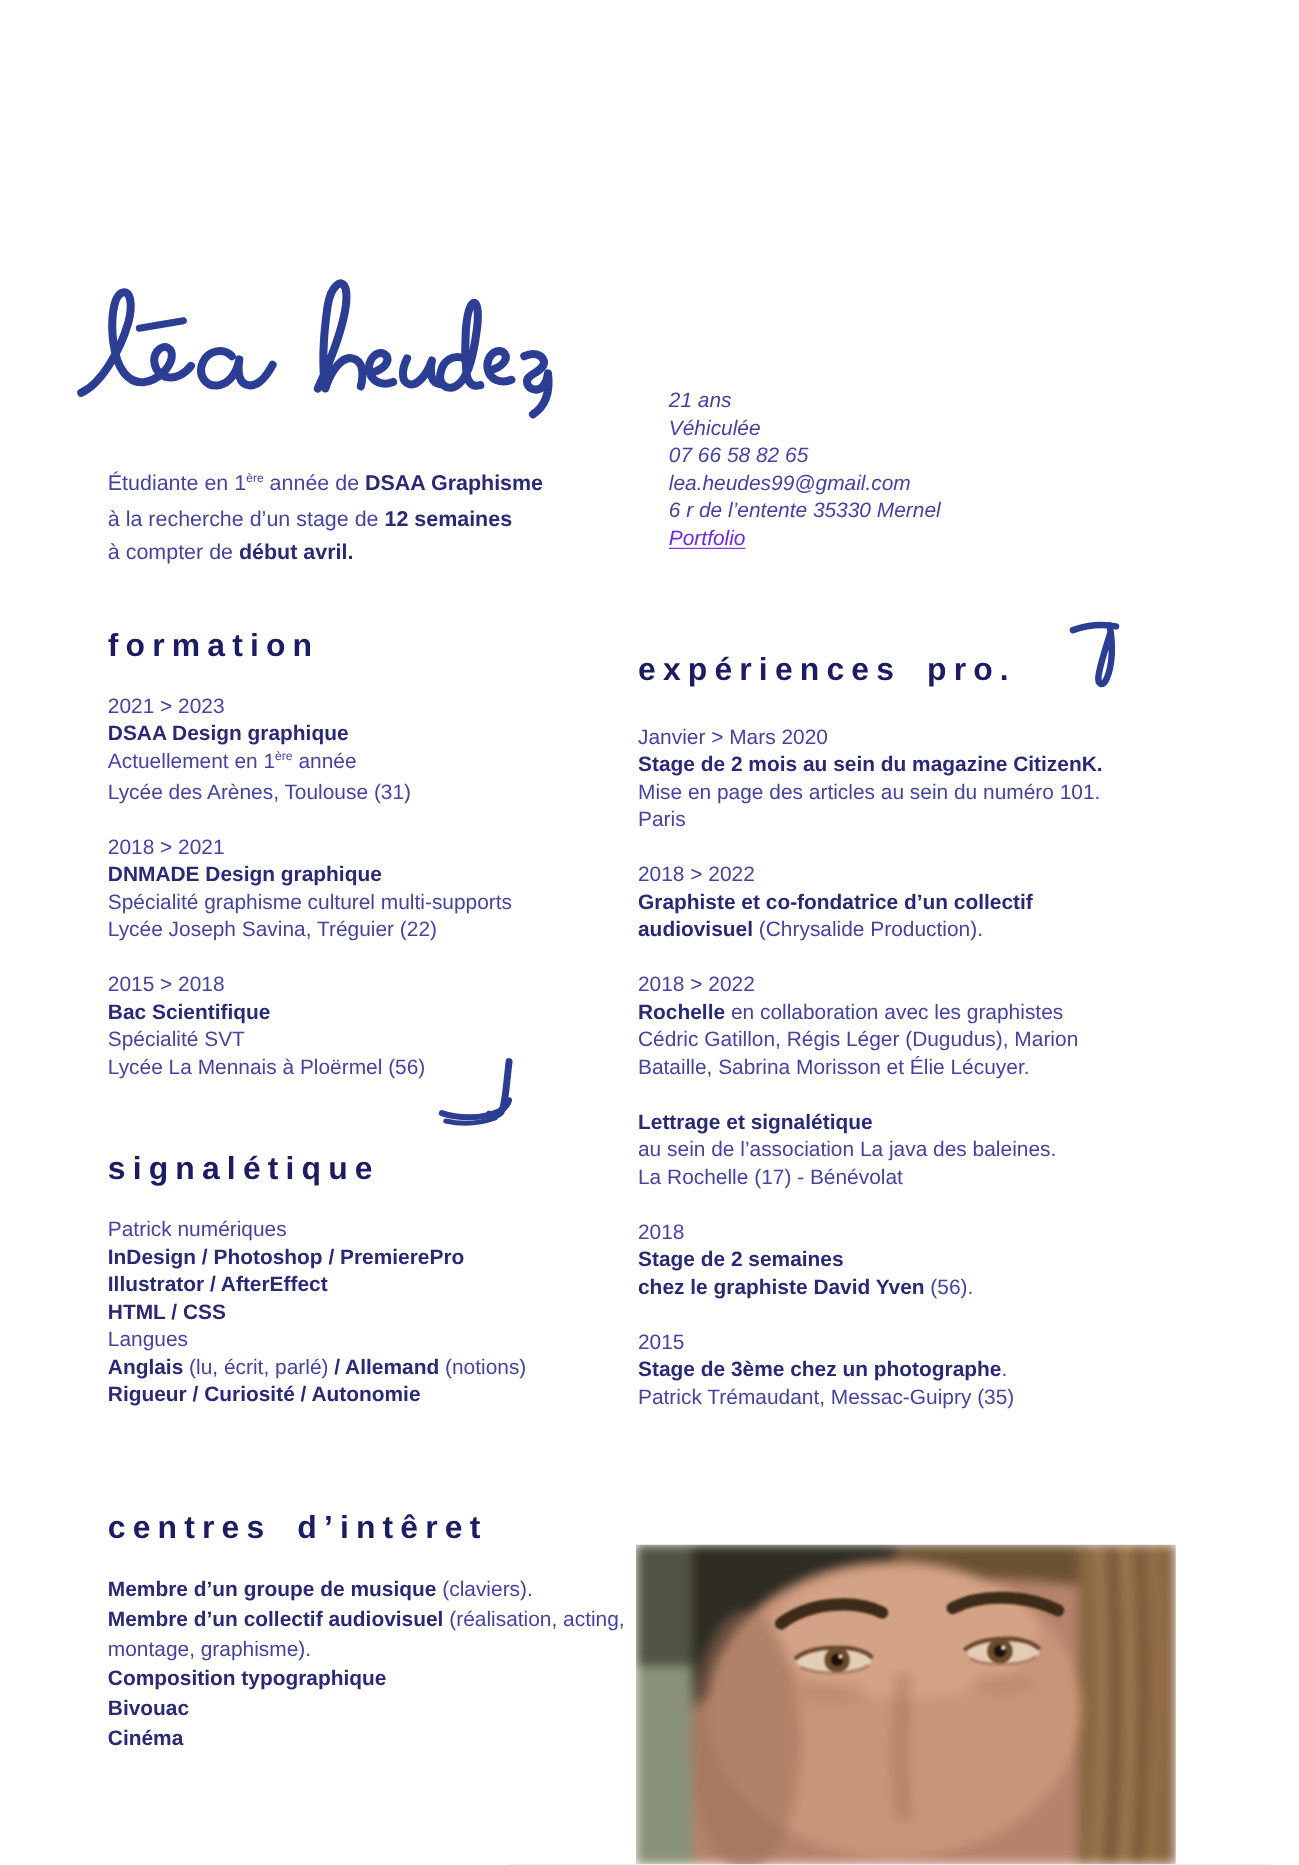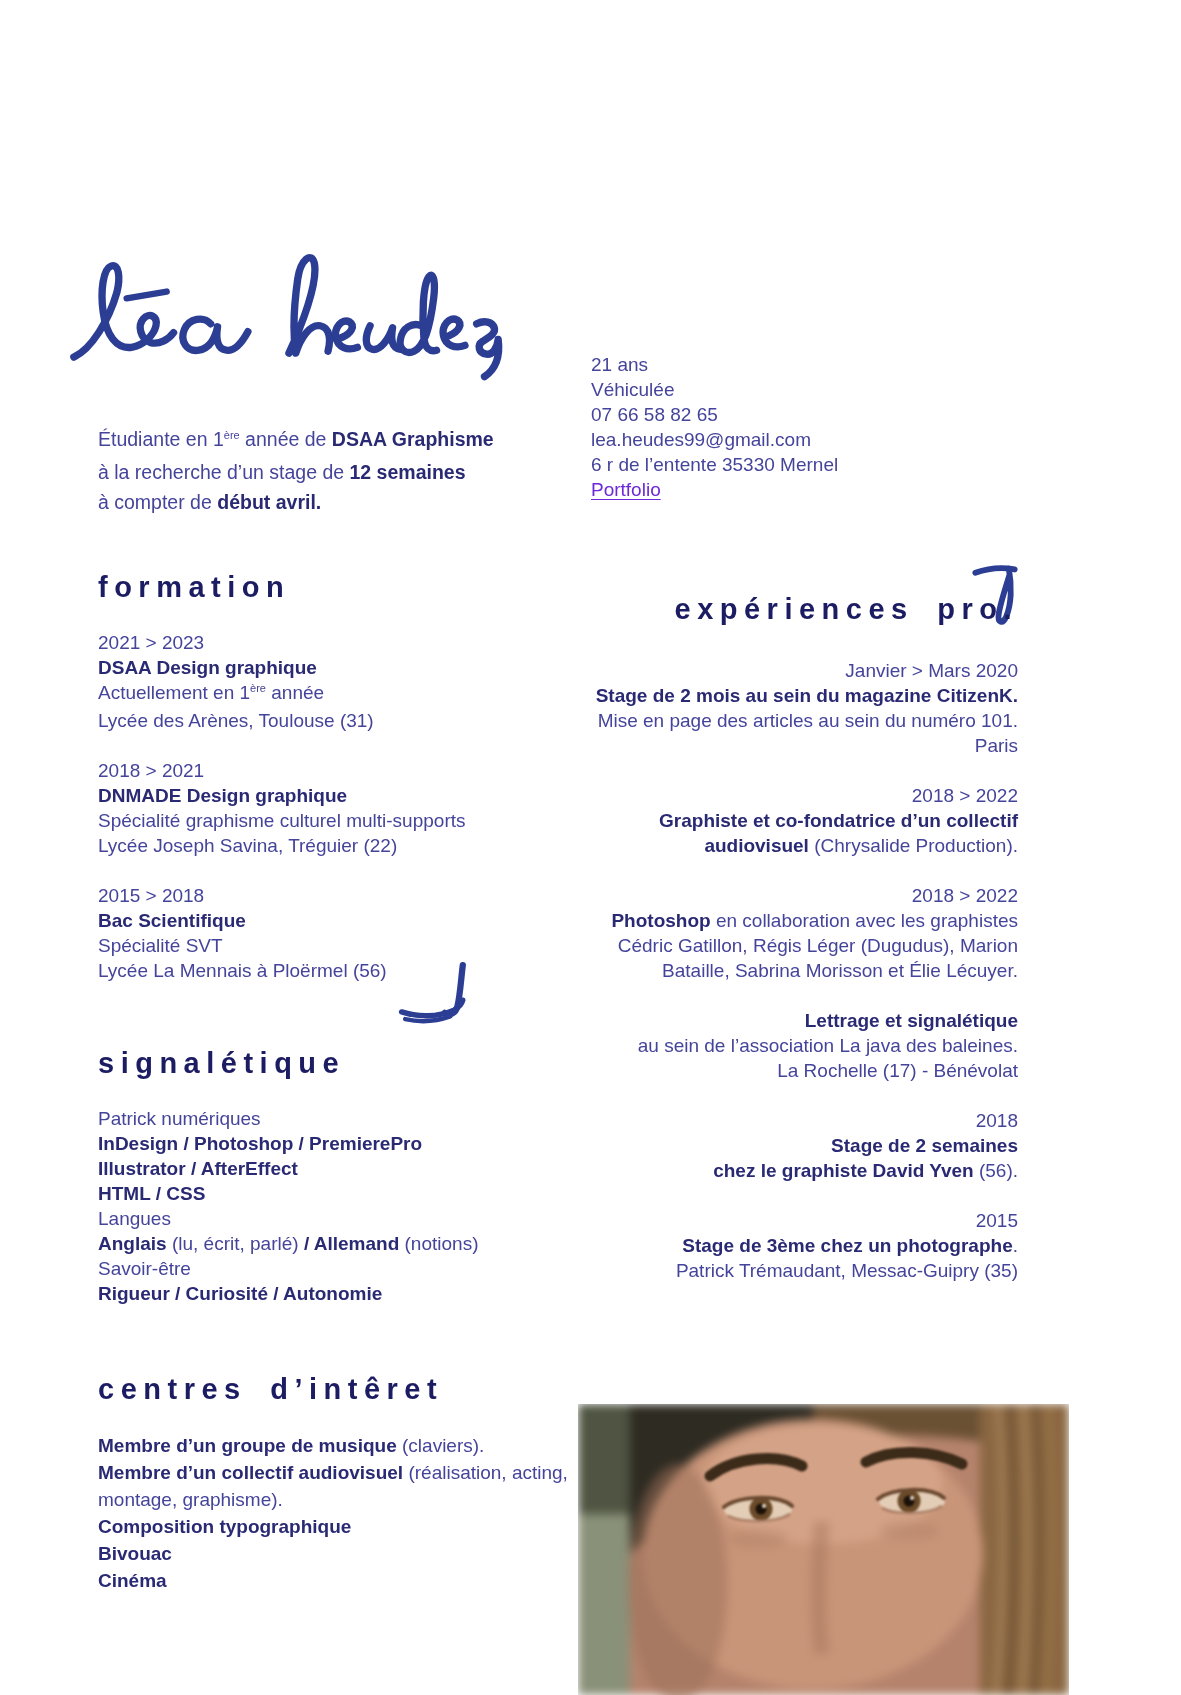--- a/index.html
+++ b/index.html
@@ -12,29 +12,29 @@
   .txt{font-size:19px;line-height:25px;color:#45449b;}
   .txt strong, .intro strong{font-weight:700;color:#2a2a74;}
   .heading{
     font-size:29px;line-height:34px;font-weight:700;color:#1c1c63;
     letter-spacing:6.5px;word-spacing:9px;margin:0 0 26px 0;white-space:nowrap;
   }
   sup{font-size:11px;position:relative;top:-7px;vertical-align:baseline;margin-top:24px;}
   
   .signature{position:absolute;left:66px;top:246px;}
   .intro{position:absolute;left:98px;top:424px;width:480px;font-size:19.5px;line-height:30px;color:#45449b;}
-  .contact{position:absolute;left:591px;top:352px;width:420px;}
+  .contact{position:absolute;left:608px;top:352px;width:420px;font-style:italic;}
   .contact p{font-size:19px;line-height:25px;color:#45449b;}
   a.portfolio{color:#6d28d9;text-decoration:underline;text-underline-offset:3px;cursor:pointer;}
   .formation{position:absolute;left:98px;top:570px;width:470px;}
   .competences{position:absolute;left:98px;top:1046px;width:480px;}
   .interets{position:absolute;left:98px;top:1372px;width:478px;}
   .interets .heading{}
   .interets p{line-height:27px;}
-  .experiences{position:absolute;left:580px;top:592px;width:438px;text-align:right;}
+  .experiences{position:absolute;left:580px;top:592px;width:438px;}
   .experiences .heading{margin-bottom:32px;}
   .entry{margin-bottom:25px;}
   .pen-mark-1{position:absolute;left:398px;top:960px;}
   .pen-mark-2{position:absolute;left:972px;top:562px;}
   .photo{position:absolute;left:578px;top:1404px;width:491px;height:291px;overflow:hidden;}
   .soft{filter:blur(5px);}
   .feat{filter:blur(1.2px);}
   .ink{stroke:#2b3e94;fill:none;stroke-linecap:round;stroke-linejoin:round;}
 </style>
 </head>
@@ -98,21 +98,20 @@
   </svg>
 
   <section class="competences txt">
     <h2 class="heading">signalétique</h2>
     <p><strong></strong><span>Patrick numériques</span><strong></strong><span></span></p>
     <p><strong>InDesign / Photoshop / PremierePro</strong><span></span><strong></strong><span></span></p>
     <p><strong>Illustrator / AfterEffect</strong><span></span><strong></strong><span></span></p>
     <p><strong>HTML / CSS</strong><span></span><strong></strong><span></span></p>
     <p><strong></strong><span>Langues</span><strong></strong><span></span></p>
     <p><strong>Anglais</strong><span> (lu, écrit, parlé) </span><strong>/ Allemand</strong><span> (notions)</span></p>
-    <p><strong></strong><span>Savoir-être</span><strong></strong><span></span></p>
     <p><strong>Rigueur / Curiosité / Autonomie</strong><span></span><strong></strong><span></span></p>
   </section>
 
   <section class="interets txt">
     <h2 class="heading">centres d’intêret</h2>
     <p><strong>Membre d’un groupe de musique</strong><span> (claviers).</span></p>
     <p><strong>Membre d’un collectif audiovisuel</strong><span> (réalisation, acting, montage, graphisme).</span></p>
     <p><strong>Composition typographique</strong><span></span></p>
     <p><strong>Bivouac</strong><span></span></p>
     <p><strong>Cinéma</strong><span></span></p>
@@ -130,21 +129,21 @@
       <p><strong>Stage de 2 mois au sein du magazine CitizenK.</strong><span></span></p>
       <p><strong></strong><span>Mise en page des articles au sein du numéro 101.</span></p>
       <p><strong></strong><span>Paris</span></p>
     </div>
     <div class="entry">
       <p>2018 &gt; 2022</p>
       <p><strong>Graphiste et co-fondatrice d’un collectif audiovisuel</strong><span> (Chrysalide Production).</span></p>
     </div>
     <div class="entry">
       <p>2018 &gt; 2022</p>
-      <p><strong>Photoshop</strong><span> en collaboration avec les graphistes Cédric Gatillon, Régis Léger (Dugudus), Marion Bataille, Sabrina Morisson et Élie Lécuyer.</span></p>
+      <p><strong>Rochelle</strong><span> en collaboration avec les graphistes Cédric Gatillon, Régis Léger (Dugudus), Marion Bataille, Sabrina Morisson et Élie Lécuyer.</span></p>
     </div>
     <div class="entry">
       <p><strong>Lettrage et signalétique</strong><span></span></p>
       <p><strong></strong><span>au sein de l’association La java des baleines.</span></p>
       <p><strong></strong><span>La Rochelle (17) - Bénévolat</span></p>
     </div>
     <div class="entry">
       <p>2018</p>
       <p><strong>Stage de 2 semaines</strong><span></span></p>
       <p><strong>chez le graphiste David Yven</strong><span> (56).</span></p>

